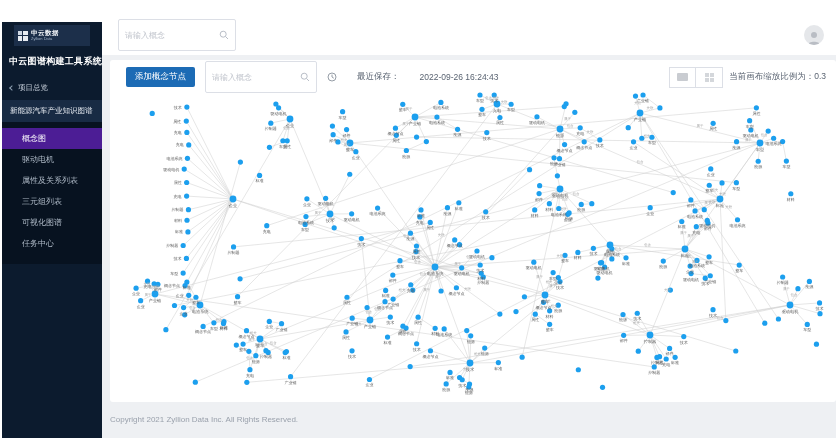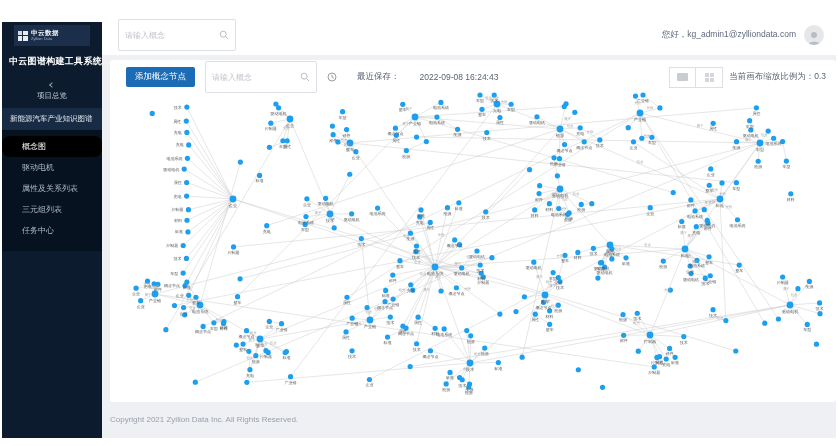--- a/index.html
+++ b/index.html
@@ -13,29 +13,29 @@
   .logo-box { margin:3px 12px 6px 12px; height:21px; background:#1c2f4a;
     display:flex; align-items:center; gap:3px; padding:0 4px; }
   .logo-mark { width:10px; height:10px; flex:0 0 auto; display:grid;
     grid-template-columns:4px 5px; grid-template-rows:4px 5px; gap:1px; }
   .logo-mark i { background:#e8ecf2; display:block; }
   .logo-mark i:nth-child(1){ background:#cfd8e4; }
   .logo-txt { line-height:1; }
   .logo-zh { font-size:6.5px; font-weight:bold; letter-spacing:.5px; color:#f2f5f9; }
   .logo-en { font-size:4px; color:#9fb0c4; margin-top:1px; }
   .app-title { font-size:9px; font-weight:bold; padding:3px 6px 9px 7px; letter-spacing:.3px; white-space:nowrap; }
-  .back-row { font-size:7.5px; color:#c2cbd6; padding:6px 8px 7px 8px; display:flex; align-items:center; gap:4px; cursor:pointer;flex-direction:column; }
+  .back-row { font-size:7.5px; color:#c2cbd6; padding:6px 8px 7px 8px; display:flex; align-items:center; gap:4px; cursor:pointer; }
   .chev-left { width:4px; height:4px; border-left:1px solid #8fa0b3; border-bottom:1px solid #8fa0b3; transform:rotate(45deg); flex:0 0 auto; }
   .project-row { background:#182b44; font-size:7.5px; color:#e8edf3; padding:6px 6px 6px 8px;
     display:flex; align-items:center; justify-content:space-between; cursor:pointer; white-space:nowrap;gap:34px; }
   .caret-up { width:0; height:0; border-left:3px solid transparent; border-right:3px solid transparent;
     border-bottom:4px solid #aebac8; flex:0 0 auto; margin-left:2px; }
   .submenu { background:#071220; padding:6px 0 10px 0; }
   .submenu .item { font-size:8px; color:#aeb9c6; padding:5px 4px 5px 20px; cursor:pointer; white-space:nowrap; }
-  .submenu .item.active { background:#000000; color:#ffffff;border-radius:8px; }
+  .submenu .item.active { background:#4c1d95; color:#ffffff; }
 
   
   .header { grid-column:2; grid-row:1; background:#ffffff; display:flex; align-items:center;
     padding:0 12px 0 16px; }
   .searchbox { width:118px; height:32px; border:1px solid #dcdfe6; border-radius:2px;
     display:flex; align-items:center; padding:0 6px; background:#fff; }
   .searchbox input { flex:1; border:none; outline:none; font-size:8px; color:#333; min-width:0;
     font-family:"Liberation Sans", sans-serif; }
   .searchbox input::placeholder { color:#c0c4cc; }
   .header .spacer { flex:1; }
@@ -90,34 +90,34 @@
     </div>
     <div class="project-row">
       <span>新能源汽车产业知识图谱</span>
       <span class="caret-up"></span>
     </div>
     <div class="submenu">
       <div class="item active">概念图</div>
       <div class="item">驱动电机</div>
       <div class="item">属性及关系列表</div>
       <div class="item">三元组列表</div>
+      <div class="item">可视化图谱</div>
       <div class="item">任务中心</div>
     </div>
   </div>
 
   <div class="header">
     <div class="searchbox">
       <input type="text" placeholder="请输入概念" style="">
       <svg width="10" height="10" viewBox="0 0 10 10">
         <circle cx="4.2" cy="4.2" r="3" fill="none" stroke="#b9bec7" stroke-width="1"></circle>
         <line x1="6.5" y1="6.5" x2="9" y2="9" stroke="#b9bec7" stroke-width="1"></line>
       </svg>
     </div>
     <div class="spacer"></div>
-    <div class="greeting">您好，kg_admin1@zylliondata.com</div>
     <div class="avatar">
       <svg width="16" height="16" viewBox="0 0 16 16">
         <circle cx="8" cy="6" r="3" fill="#b9bdc4"></circle>
         <path d="M2 16 C2 11.5 14 11.5 14 16 Z" fill="#b9bdc4"></path>
       </svg>
     </div>
   </div>
 
   <div class="content">
     <div class="canvas-card">
@@ -129,21 +129,21 @@
             <circle cx="4.2" cy="4.2" r="3" fill="none" stroke="#b9bec7" stroke-width="1"></circle>
             <line x1="6.5" y1="6.5" x2="9" y2="9" stroke="#b9bec7" stroke-width="1"></line>
           </svg>
         </div>
         <div class="save-info">
           <svg width="10" height="10" viewBox="0 0 10 10">
             <circle cx="5" cy="5" r="4" fill="none" stroke="#8a929c" stroke-width="0.9"></circle>
             <polyline points="5,2.6 5,5 6.8,6.2" fill="none" stroke="#8a929c" stroke-width="0.9"></polyline>
           </svg>
           <span>最近保存：</span>
-            <span>2022-09-08 16:24:43</span>
+            <span>2022-09-26 16:24:43</span>
         </div>
         <div class="tb-right">
           <div class="seg">
             <button>
               <span class="icon-minimap"></span>
             </button>
             <button>
               <span class="icon-grid">
                   <i></i>
                   <i></i>

